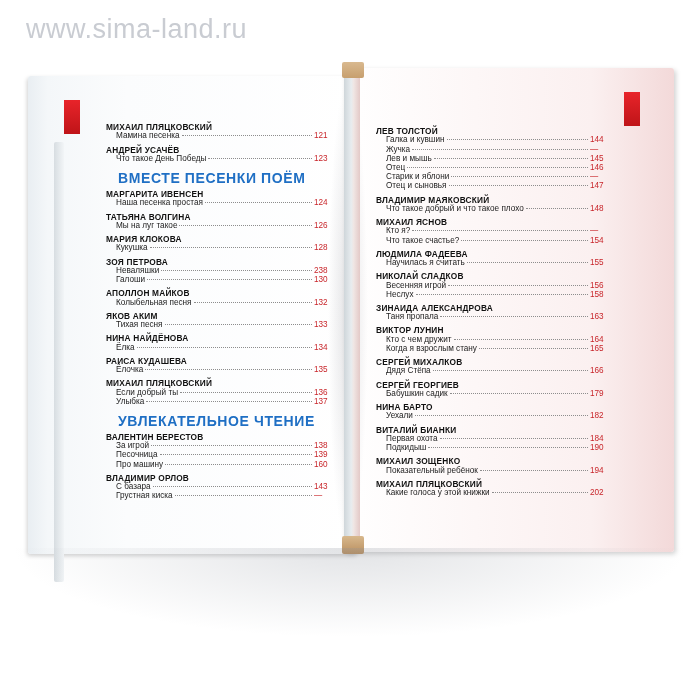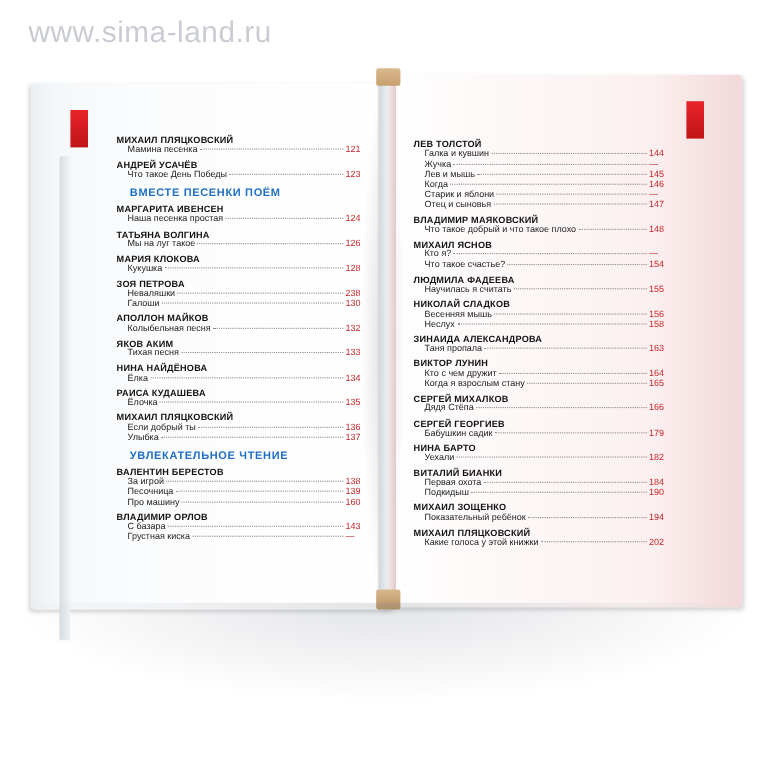--- a/index.html
+++ b/index.html
@@ -148,21 +148,21 @@
     font-weight: normal;
     min-width: 14px;
     text-align: left;
   }
   .entry .p.dash {
     color: #c8262b;
   }
 
   .section {
     margin: 8px 0 4px 12px;
-    font-size: 10px;
+    font-size: 14px;
     font-weight: bold;
     color: #1f6fc4;
     letter-spacing: 0.6px;
     white-space: nowrap;
   }
 
   
   #table-shadow {
     position: absolute;
     left: 10px;
@@ -317,21 +317,21 @@
           <span class="t">Жучка</span>
           <span class="dots"></span>
           <span class="p dash">—</span>
         </div>
         <div class="entry">
           <span class="t">Лев и мышь</span>
           <span class="dots"></span>
           <span class="p">145</span>
         </div>
         <div class="entry">
-          <span class="t">Когда</span>
+          <span class="t">Отец</span>
           <span class="dots"></span>
           <span class="p">146</span>
         </div>
         <div class="entry">
           <span class="t">Старик и яблони</span>
           <span class="dots"></span>
           <span class="p dash">—</span>
         </div>
         <div class="entry">
           <span class="t">Отец и сыновья</span>
@@ -356,21 +356,21 @@
           <span class="p">154</span>
         </div>
         <div class="author">ЛЮДМИЛА ФАДЕЕВА</div>
         <div class="entry">
           <span class="t">Научилась я считать</span>
           <span class="dots"></span>
           <span class="p">155</span>
         </div>
         <div class="author">НИКОЛАЙ СЛАДКОВ</div>
         <div class="entry">
-          <span class="t">Весенняя мышь</span>
+          <span class="t">Весенняя игрой</span>
           <span class="dots"></span>
           <span class="p">156</span>
         </div>
         <div class="entry">
           <span class="t">Неслух</span>
           <span class="dots"></span>
           <span class="p">158</span>
         </div>
         <div class="author">ЗИНАИДА АЛЕКСАНДРОВА</div>
         <div class="entry">

